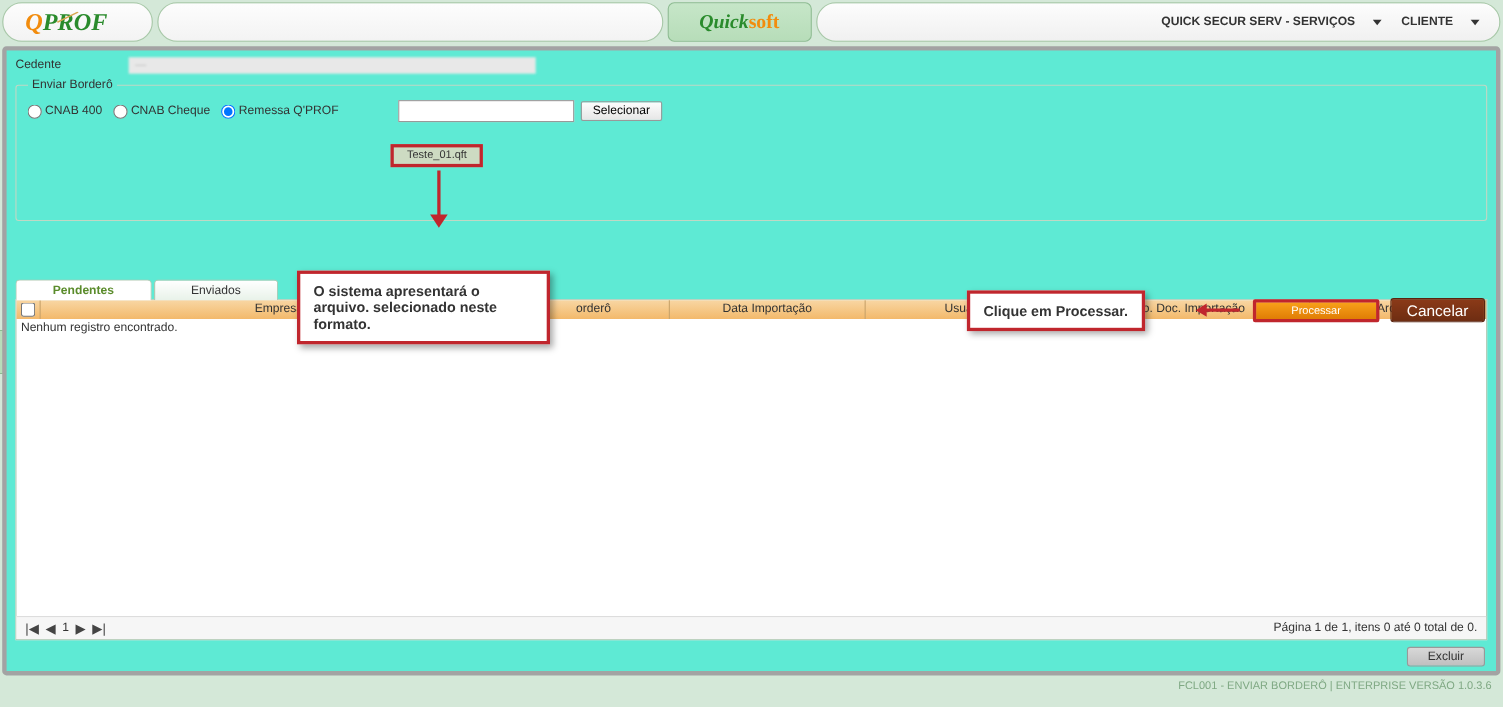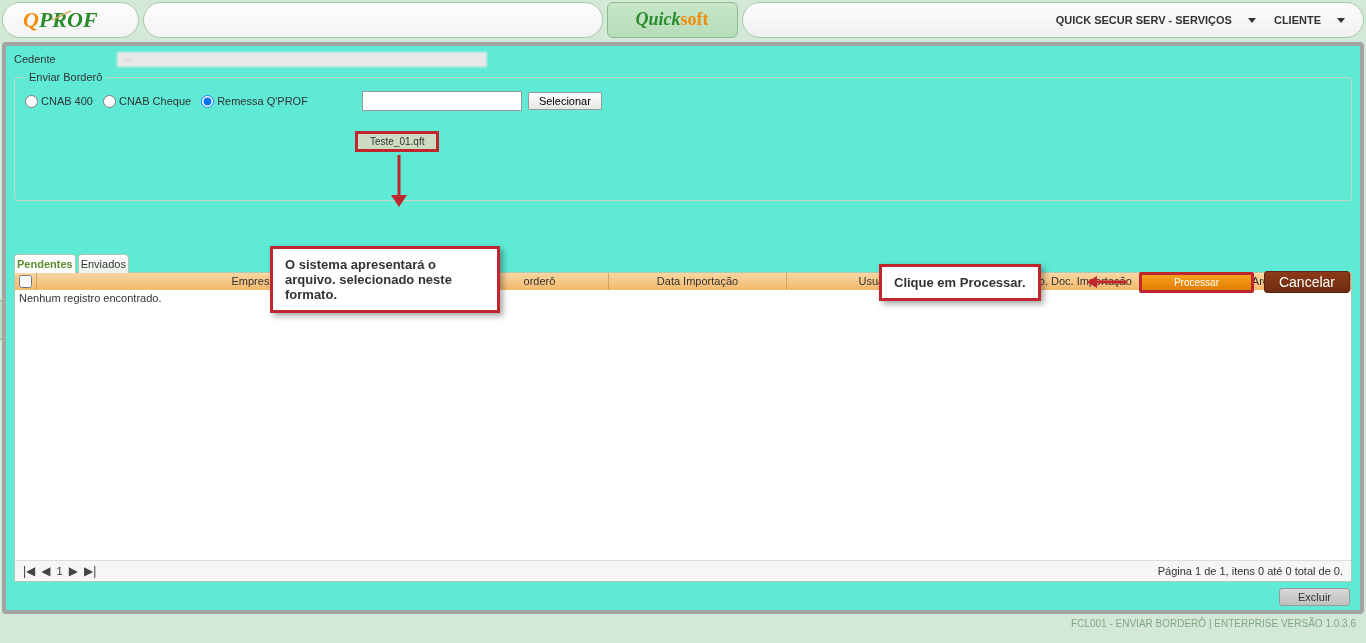--- a/index.html
+++ b/index.html
@@ -136,21 +136,21 @@
   width: 44px; height: 18px;
 }
 .arrow-left svg { width:100%; height:100%; }
 
 
 .tabs { margin-top: 52px; display:flex; }
 .tab {
   border: 1px solid #b0c9b3;
   border-bottom: none;
   border-radius: 4px 4px 0 0;
-  padding: 3px 2px;
+  padding: 3px 33px;
   font-size: 11px;
   background: linear-gradient(to bottom, #ffffff, #e8f2e9);
   margin-right: 2px; cursor:pointer;
   position: relative; top: 1px;
 }
 .tab.active {
   background: #fff;
   font-weight: bold;
   color: #5b8c2c;
 }

